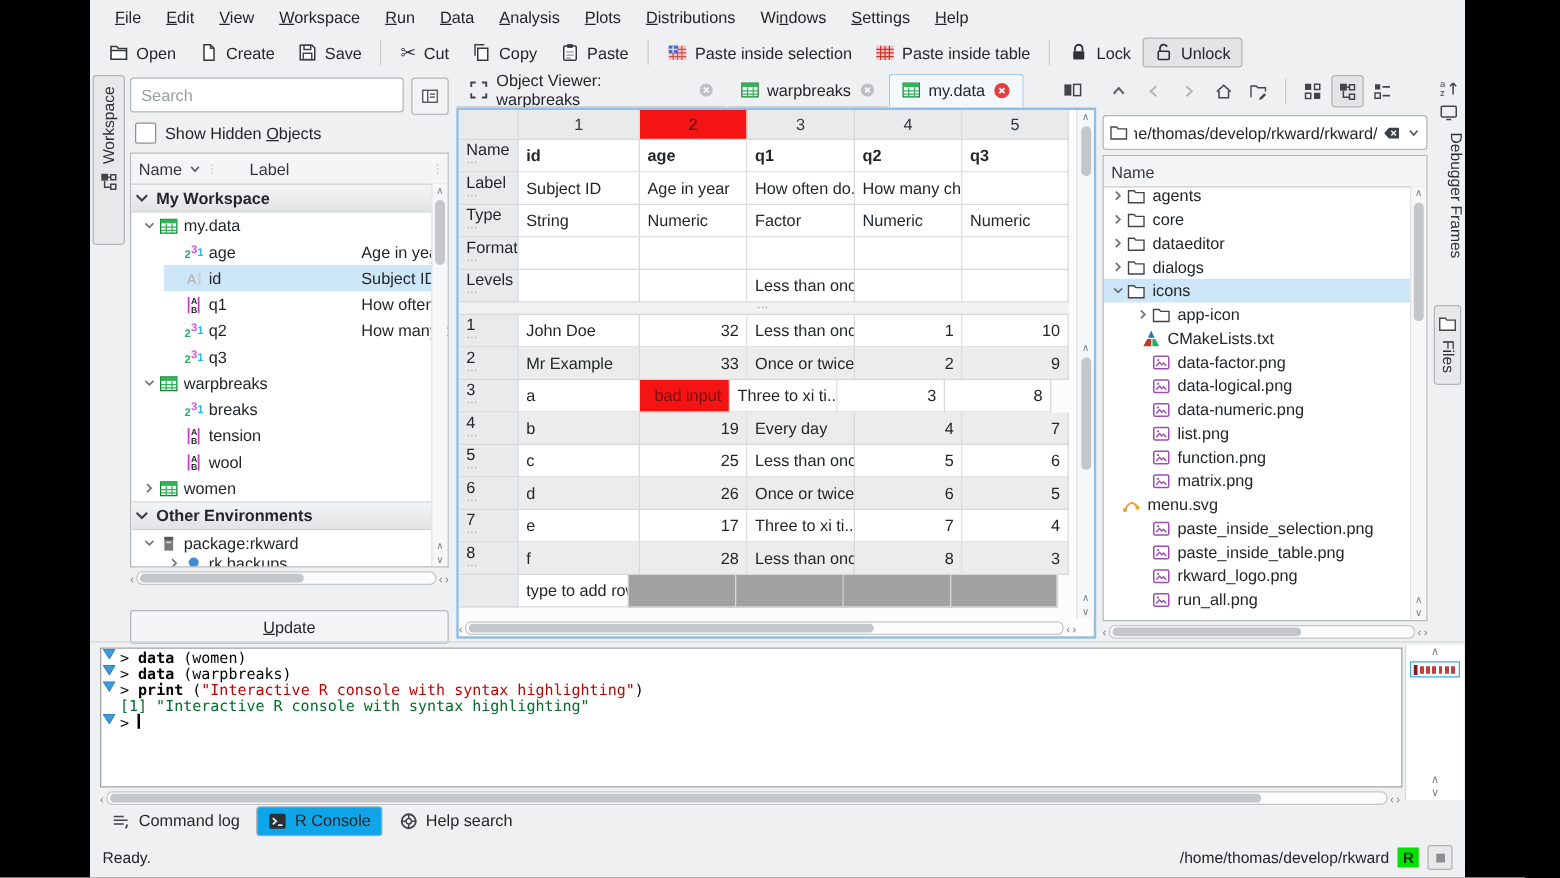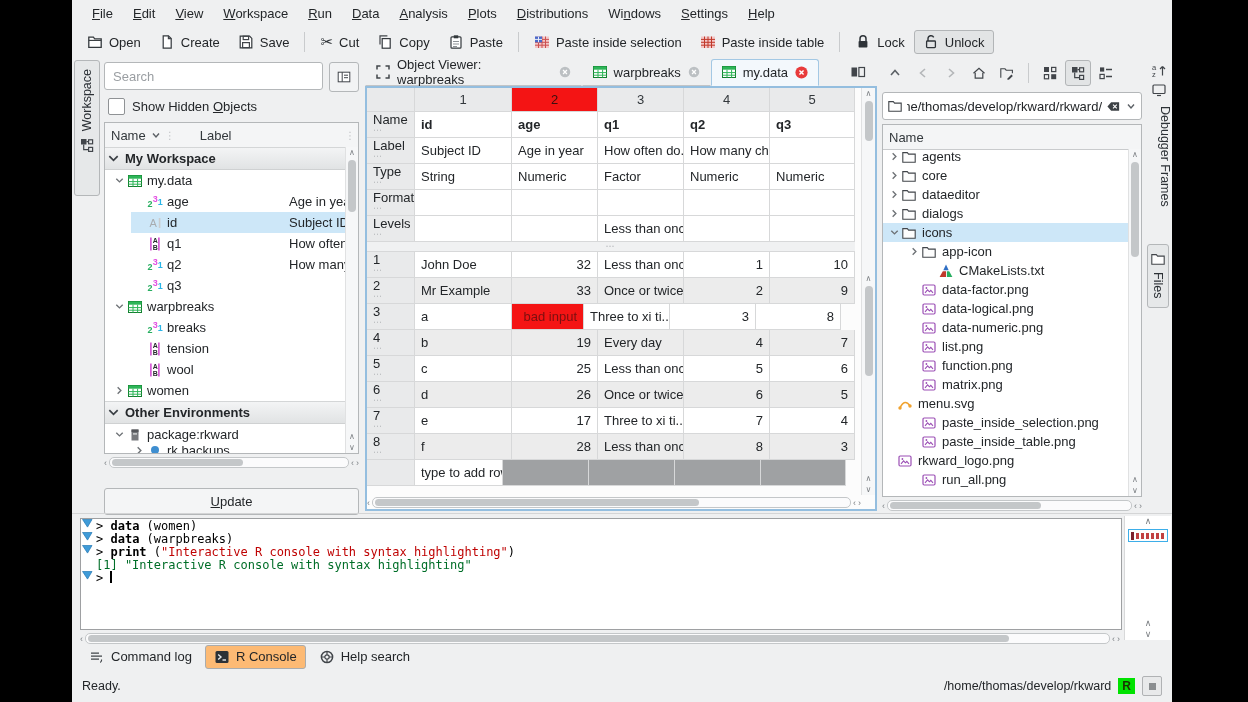--- a/index.html
+++ b/index.html
@@ -131,21 +131,21 @@
   #mini-pane{position:absolute;left:1052px;top:2px;width:46px;height:124px;background:#fff;border-left:1px solid #d8d9da;
              display:flex;flex-direction:column;align-items:center;font-size:9px;color:#7b7f83}
   #mini-item{width:40px;height:13px;border:1px solid #3daee9;background:#fdfdfd;margin-top:2px;
              display:flex;align-items:center;gap:2px;padding:1px 2px;box-sizing:border-box}
   #mini-item .bar{width:3px;height:8px;background:#7c1f2b}
   #mini-item .txt{flex:1;height:6px;background:repeating-linear-gradient(90deg,#c04040 0 3px,transparent 3px 5px)}
 
   
   #bottombar{position:absolute;top:643px;left:0;width:1100px;height:27px;display:flex;align-items:center;gap:4px;padding-left:8px;box-sizing:border-box}
   .bbtn{display:flex;align-items:center;gap:6px;padding:3px 8px;border:1px solid transparent;border-radius:3px}
-  .bbtn.active{background:#fdba74;border-color:#a9acae}
+  .bbtn.active{background:#0ea5e9;border-color:#a9acae}
   #statusbar{position:absolute;top:670px;left:0;width:1100px;height:32px;display:flex;align-items:center;
              justify-content:space-between;padding:0 10px;box-sizing:border-box;font-size:12.5px}
   #status-right{display:flex;align-items:center;gap:7px}
   #r-badge{background:#00e200;color:#1a3300;font-weight:bold;padding:0 4px;line-height:16px;font-size:12px}
   #stop-btn{width:18px;height:18px;border:1px solid #b0b2b4;border-radius:2px;background:#e8e9ea;
             display:flex;align-items:center;justify-content:center}
   #stop-btn .sq{width:7px;height:7px;background:#8b8e90}
 </style>
 </head>
 <body>
@@ -917,21 +917,21 @@
                   <polyline points="4,2.5 7.5,6 4,9.5" fill="none" stroke="#6e7276" stroke-width="1.5"></polyline>
                 </svg>
               </span>
               <span class="ic">
                 <svg viewBox="0 0 16 16" width="16" height="16">
                   <path d="M1.8 13.2V3.6h4.5l1.3 1.5h6.6v8.1z" fill="#fdfdfd" stroke="#41454a" stroke-width="1.1"></path>
                 </svg>
               </span>
               <span class="nm">app-icon</span>
             </div>
-            <div class="fbrow" style="padding-left:41px">
+            <div class="fbrow" style="padding-left:16px">
               <span class="exp"></span>
               <span class="ic">
                 <svg viewBox="0 0 16 16" width="16" height="16">
                   <polygon points="8,1.5 10.7,7.2 5.3,7.2" fill="#2f6fc4"></polygon>
                   <polygon points="4.8,8.2 8,8.2 8,14 1.6,14" fill="#c0392b"></polygon>
                   <polygon points="8.9,8.2 11.2,8.2 14.4,14 8.9,14" fill="#27ae60"></polygon>
                 </svg>
               </span>
               <span class="nm">CMakeLists.txt</span>
             </div>
@@ -1027,21 +1027,21 @@
               <span class="exp"></span>
               <span class="ic">
                 <svg viewBox="0 0 16 16" width="16" height="16">
                   <rect x="2" y="3" width="12" height="10" rx="1.2" fill="none" stroke="#9b4fb5" stroke-width="1.2"></rect>
                   <path d="M4 10.8l2.6-3 1.8 2 1.4-1.4 2.2 2.4" fill="none" stroke="#9b4fb5" stroke-width="1.1"></path>
                   <circle cx="5.4" cy="6" r="0.9" fill="#9b4fb5"></circle>
                 </svg>
               </span>
               <span class="nm">paste_inside_table.png</span>
             </div>
-            <div class="fbrow" style="">
+            <div class="fbrow" style="padding-left:24px">
               <span class="exp"></span>
               <span class="ic">
                 <svg viewBox="0 0 16 16" width="16" height="16">
                   <rect x="2" y="3" width="12" height="10" rx="1.2" fill="none" stroke="#9b4fb5" stroke-width="1.2"></rect>
                   <path d="M4 10.8l2.6-3 1.8 2 1.4-1.4 2.2 2.4" fill="none" stroke="#9b4fb5" stroke-width="1.1"></path>
                   <circle cx="5.4" cy="6" r="0.9" fill="#9b4fb5"></circle>
                 </svg>
               </span>
               <span class="nm">rkward_logo.png</span>
             </div>

